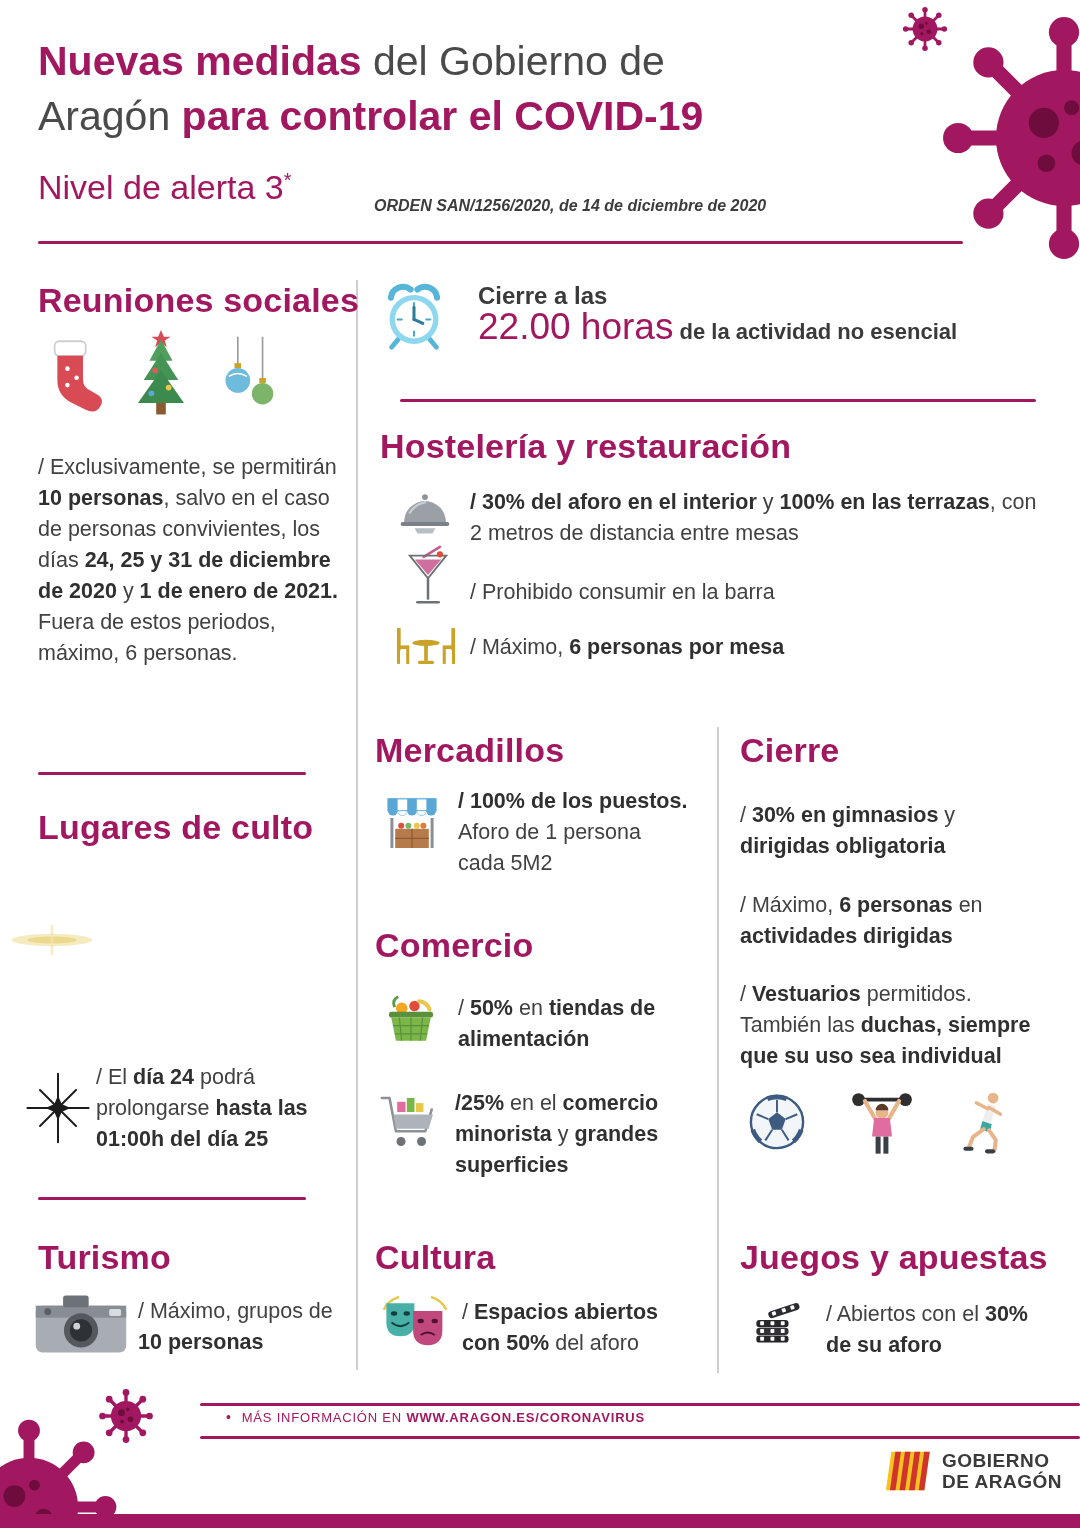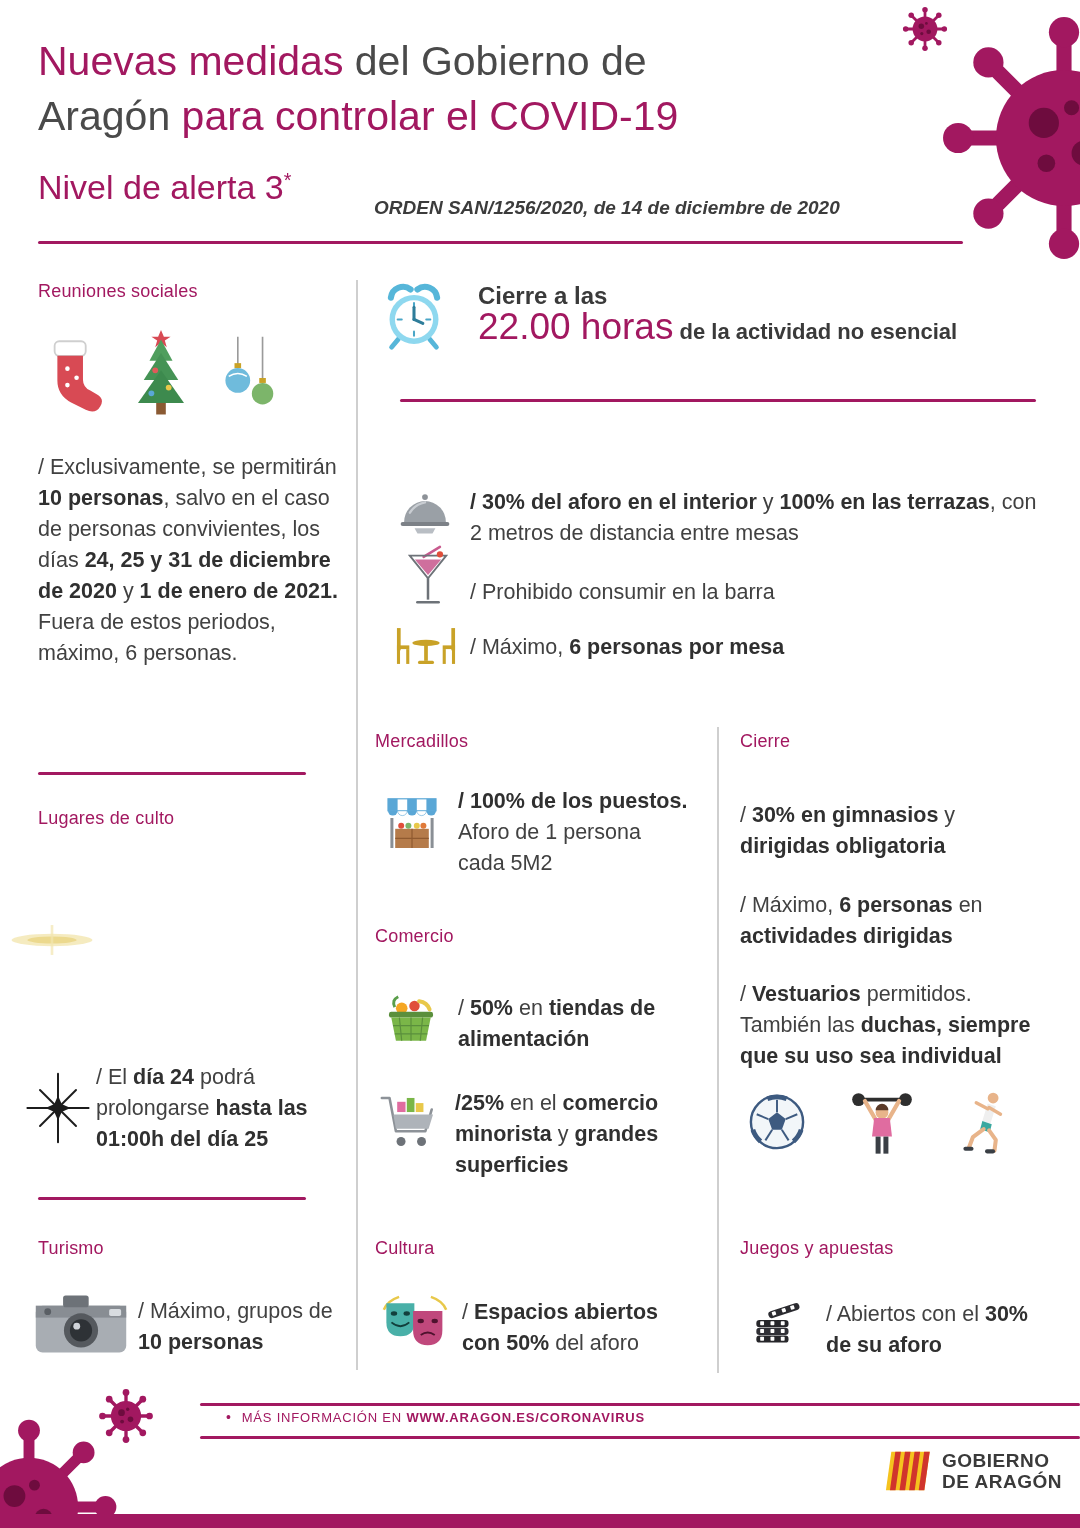--- a/index.html
+++ b/index.html
@@ -8,33 +8,33 @@
     --dark:#3f3f3f;
     --line-gray:#cfcfcf;
   }
   *{margin:0;padding:0;box-sizing:border-box}
   html,body{background:#ffffff}
   body{font-family:"Liberation Sans","DejaVu Sans",sans-serif;color:var(--dark)}
   .page{position:relative;width:1080px;height:1528px;background:#fff;overflow:hidden}
   .abs{position:absolute}
 
   
-  .sec-title{font-size:18px;font-weight:400;color:var(--accent);letter-spacing:.2px}
+  .sec-title{font-size:34px;font-weight:700;color:var(--accent);letter-spacing:.2px}
   .body-text{font-size:21.5px;line-height:31px;color:#414141}
   .body-text .b{font-weight:700;color:#303030}
   .c-accent{color:var(--accent)}
   .c-dark{color:#4a4a4a}
 
   
   #hdr-title{left:38px;top:34px;font-size:41px;line-height:55px;font-weight:400;color:#4a4a4a}
   #hdr-title .line{display:block}
-  #hdr-title .b{font-weight:400}
+  #hdr-title .b{font-weight:700}
   #alert{left:38px;top:168px;font-size:34px;font-weight:400;color:var(--accent)}
   #alert sup{font-size:58%;vertical-align:super}
-  #order{left:374px;top:197px;font-size:19px;font-style:italic;font-weight:700;color:#3c3c3c}
+  #order{left:374px;top:197px;font-size:16px;font-style:italic;font-weight:700;color:#3c3c3c}
   .rule{background:var(--accent);border-radius:2px}
   #hdr-rule{left:38px;top:241px;width:925px;height:3px}
 
   
   .vline{width:2px;background:var(--line-gray)}
   #vline1{left:356px;top:280px;height:1090px}
   #vline2{left:717px;top:727px;height:646px}
   #div1{left:38px;top:772px;width:268px;height:3px}
   #div2{left:38px;top:1197px;width:268px;height:3px}
   #closure-rule{left:400px;top:399px;width:636px;height:3px}
@@ -443,20 +443,21 @@
 
   <svg class="abs icon" id="clock-icon">
       <use href="#sym-clock"></use>
     </svg>
   <div class="abs" id="closure-label">Cierre a las</div>
   <div class="abs" id="closure-line2">
     <span class="closure-time">22.00 horas</span><span class="closure-rest"> de la actividad no esencial</span>
   </div>
   <div class="abs rule" id="closure-rule"></div>
 
+  <h2 class="abs sec-title" id="host-title">Hostelería y restauración</h2>
   <svg class="abs icon" id="host-i1">
       <use href="#sym-cloche"></use>
     </svg>
   <p class="abs body-text" id="host-t1"><span class="b">/ 30% del aforo en el interior</span><span> y </span><span class="b">100% en las terrazas</span><span>, con 2 metros de distancia entre mesas</span></p>
   <svg class="abs icon" id="host-i2">
       <use href="#sym-cocktail"></use>
     </svg>
   <p class="abs body-text" id="host-t2"><span>/ Prohibido consumir en la barra</span></p>
   <svg class="abs icon" id="host-i3">
       <use href="#sym-table"></use>

